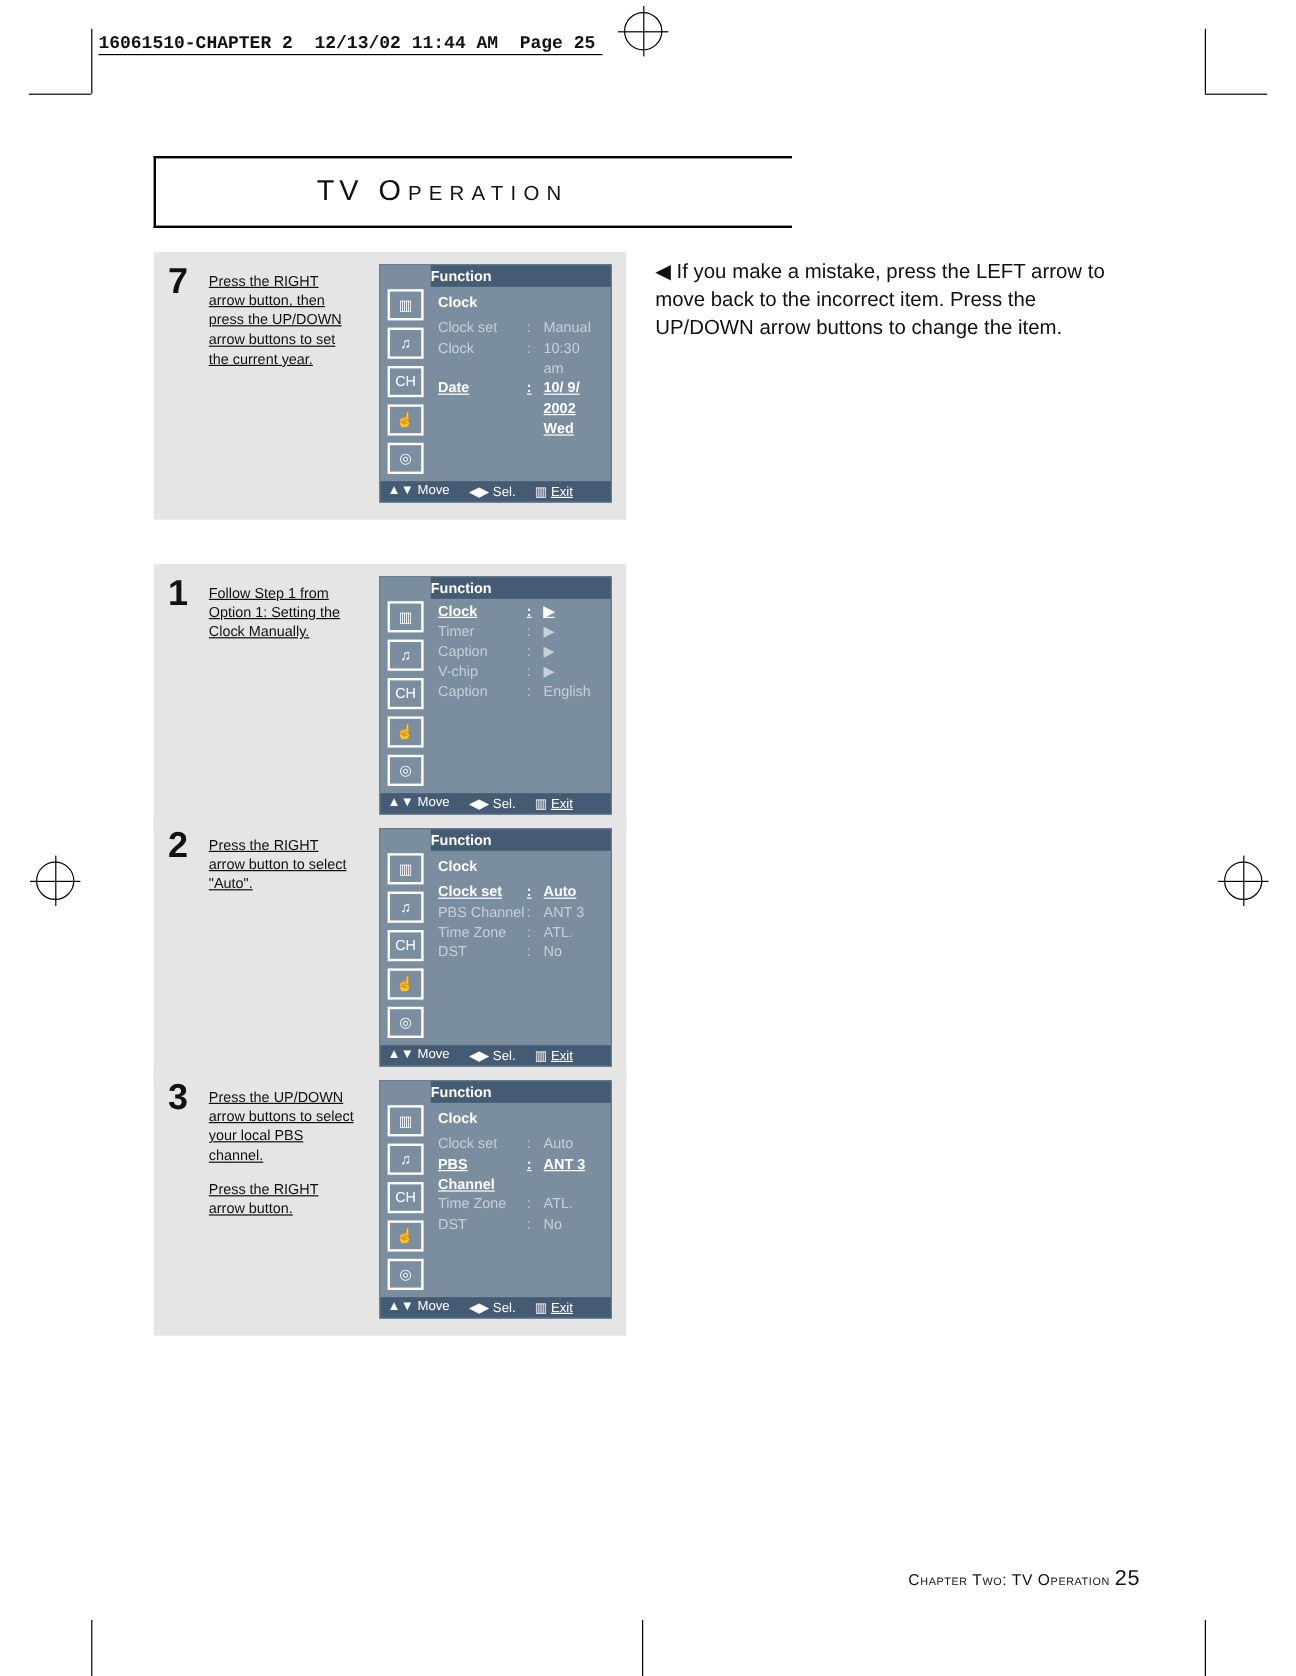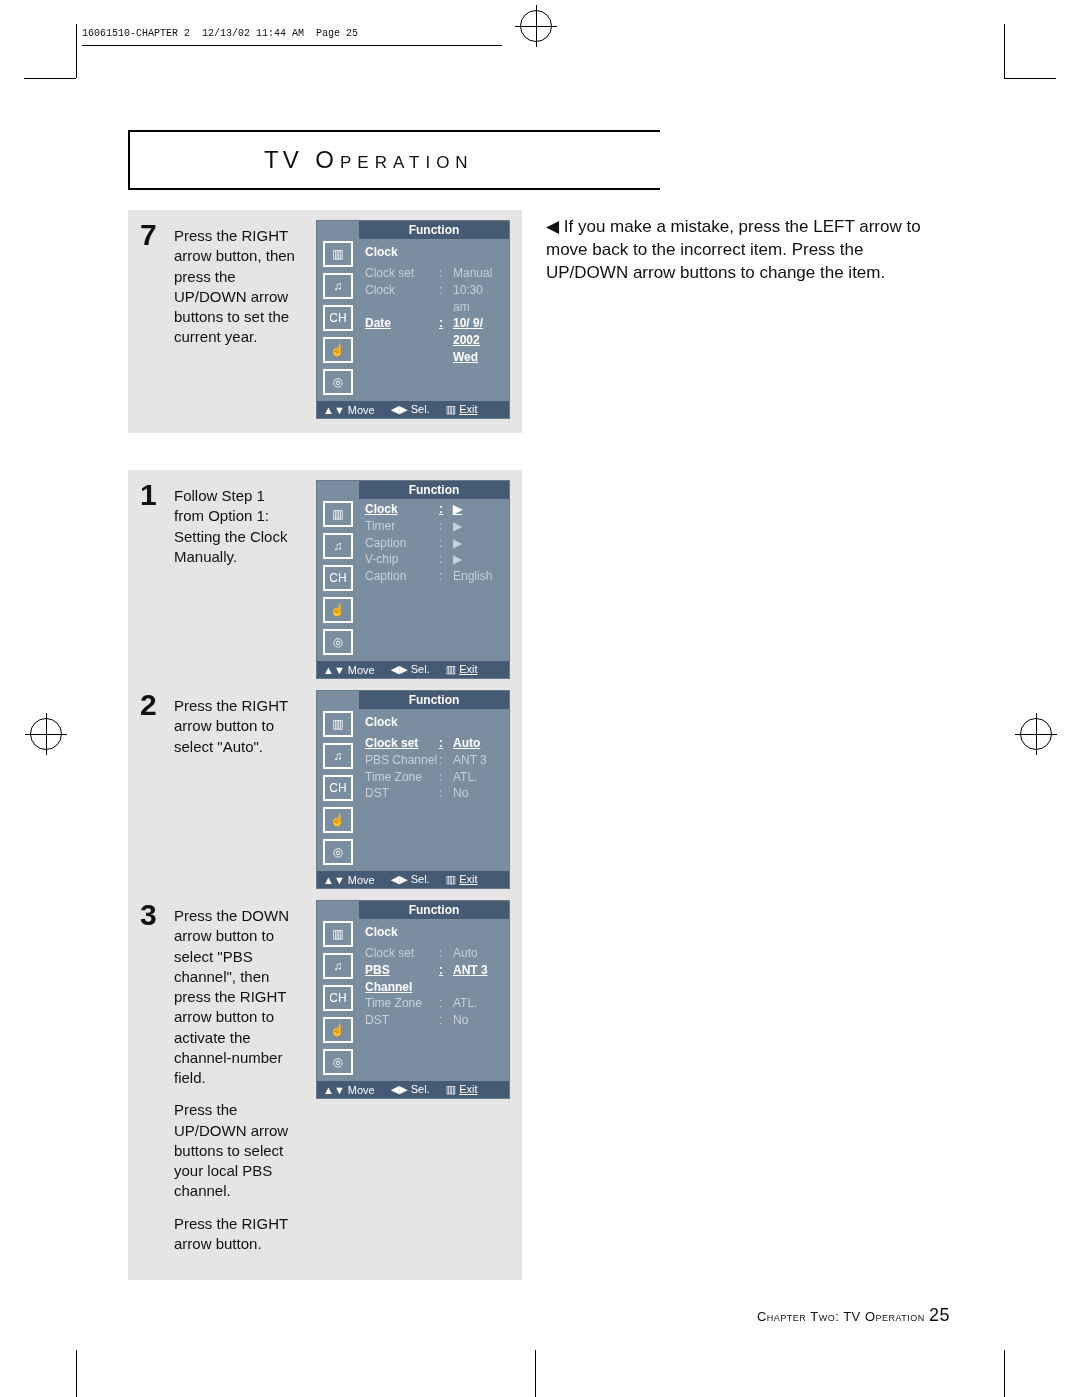--- a/index.html
+++ b/index.html
@@ -6,53 +6,53 @@
   .page{width:1080px;height:1397px;position:relative;background:#fff;overflow:hidden;}
   
   .crop{position:absolute;background:#000;}
   .crop.hline{height:1px;}
   .crop.vline{width:1px;}
   .reg{position:absolute;width:30px;height:30px;border:1px solid #000;border-radius:50%;}
   .reg::before,.reg::after{content:"";position:absolute;background:#000;}
   .reg::before{left:50%;top:-6px;bottom:-6px;width:1px;margin-left:-.5px;}
   .reg::after{top:50%;left:-6px;right:-6px;height:1px;margin-top:-.5px;}
   
-  .printline{position:absolute;left:82px;top:28px;font-family:"Courier New",monospace;font-size:10px;letter-spacing:0;}
+  .printline{position:absolute;left:82px;top:28px;font-family:"Courier New",monospace;font-size:15px;letter-spacing:0;font-weight:bold;}
   .printline .seg{display:inline-block;}
   .topreg{position:absolute;left:520px;top:10px;}
   
   .sect-title-wrap{position:absolute;left:128px;top:130px;width:420px;border:2px solid #000;border-right:none;padding:14px 0 14px 110px;background:#fff;}
   .sect-title{font-size:24px;letter-spacing:6px;margin-left:24px;}
   .sect-title .tv{letter-spacing:4px;}
   .sect-title .rest{font-variant:small-caps;}
   
   .col-left{position:absolute;left:128px;width:394px;}
   .col-right-text{position:absolute;left:546px;top:216px;width:400px;font-size:17px;line-height:1.35;}
   .left-arrow{font-size:17px;}
   .optionhdr{position:absolute;left:128px;top:428px;width:820px;font-weight:bold;font-size:19px;letter-spacing:.2px;}
   
   .step{background:#e5e5e5;padding:10px 12px 14px;box-sizing:border-box;display:flex;gap:12px;position:relative;}
   .stepnum{font-weight:900;font-size:30px;line-height:1;min-width:22px;}
-  .steptext{font-size:15px;line-height:1.35;flex:1;padding-top:6px;padding-right:6px;}
+  .steptext{font-size:12px;line-height:1.35;flex:1;padding-top:6px;padding-right:6px;text-decoration:underline;}
   .steptext p{margin:0 0 12px;}
   .screen{width:192px;background:#7a8ea0;border:1px solid #6a7b8b;flex:none;font-size:12px;color:#fff;}
-  .screen .fn{background:#455a73;color:#fff;text-align:center;font-weight:bold;padding:2px 0;margin-left:42px;}
+  .screen .fn{background:#455a73;color:#fff;text-align:left;font-weight:bold;padding:2px 0;margin-left:42px;}
   .screen-body{display:flex;}
   .iconcol{width:42px;display:flex;flex-direction:column;align-items:center;padding-top:2px;gap:6px;}
   .iconbox{width:26px;height:22px;border:2px solid #fff;display:flex;align-items:center;justify-content:center;font-size:12px;color:#fff;}
   .menucol{flex:1;padding:2px 6px 6px;}
   .menucol .hdr{font-weight:bold;color:#fff;margin:4px 0 6px;}
   .row{display:flex;font-size:12px;line-height:1.4;}
   .row .k{flex:none;width:74px;}
   .row .c{flex:none;width:10px;}
   .row .v{flex:1;}
   .row.hl .k,.row.hl .v,.row.hl .c{color:#fff;font-weight:bold;text-decoration:underline;}
   .row.dim .k,.row.dim .v,.row.dim .c{color:#c8d0d8;}
   .arrowcell{padding-left:4px;}
-  .hint{background:#455a73;color:#fff;font-size:11px;padding:2px 6px;margin-top:6px;display:flex;gap:16px;align-items:center;}
+  .hint{background:#455a73;color:#fff;font-size:11px;padding:2px 6px;margin-top:6px;display:flex;gap:16px;}
   
   .footer{position:absolute;right:130px;top:1305px;font-size:13px;letter-spacing:.5px;}
   .footer .caps{font-variant:small-caps;margin-top:20px;}
   .footer .pg{font-size:18px;}
 </style>
 </head>
 <body>
 <div class="page">
 
 <div class="crop hline" style="left:24px;top:78px;width:52px;"></div>
@@ -236,21 +236,20 @@
             <span>▥ <u>Exit</u></span>
           </div>
     </div>
   </div>
 </div>
 
 <div class="col-left" style="top:890px;">
   <div class="step">
     <div class="stepnum">3</div>
     <div class="steptext">
-      <p>Press the DOWN arrow button to select "PBS channel", then press the RIGHT arrow button to activate the channel-number field.</p>
       <p>Press the UP/DOWN arrow buttons to select your local PBS channel.</p>
       <p>Press the RIGHT arrow button.</p>
     </div>
     <div class="screen" style="align-self:flex-start;">
       <div class="fn">Function</div>
       <div class="screen-body">
         <div class="iconcol">
               <div class="iconbox">▥</div>
               <div class="iconbox">♫</div>
               <div class="iconbox">CH</div>

